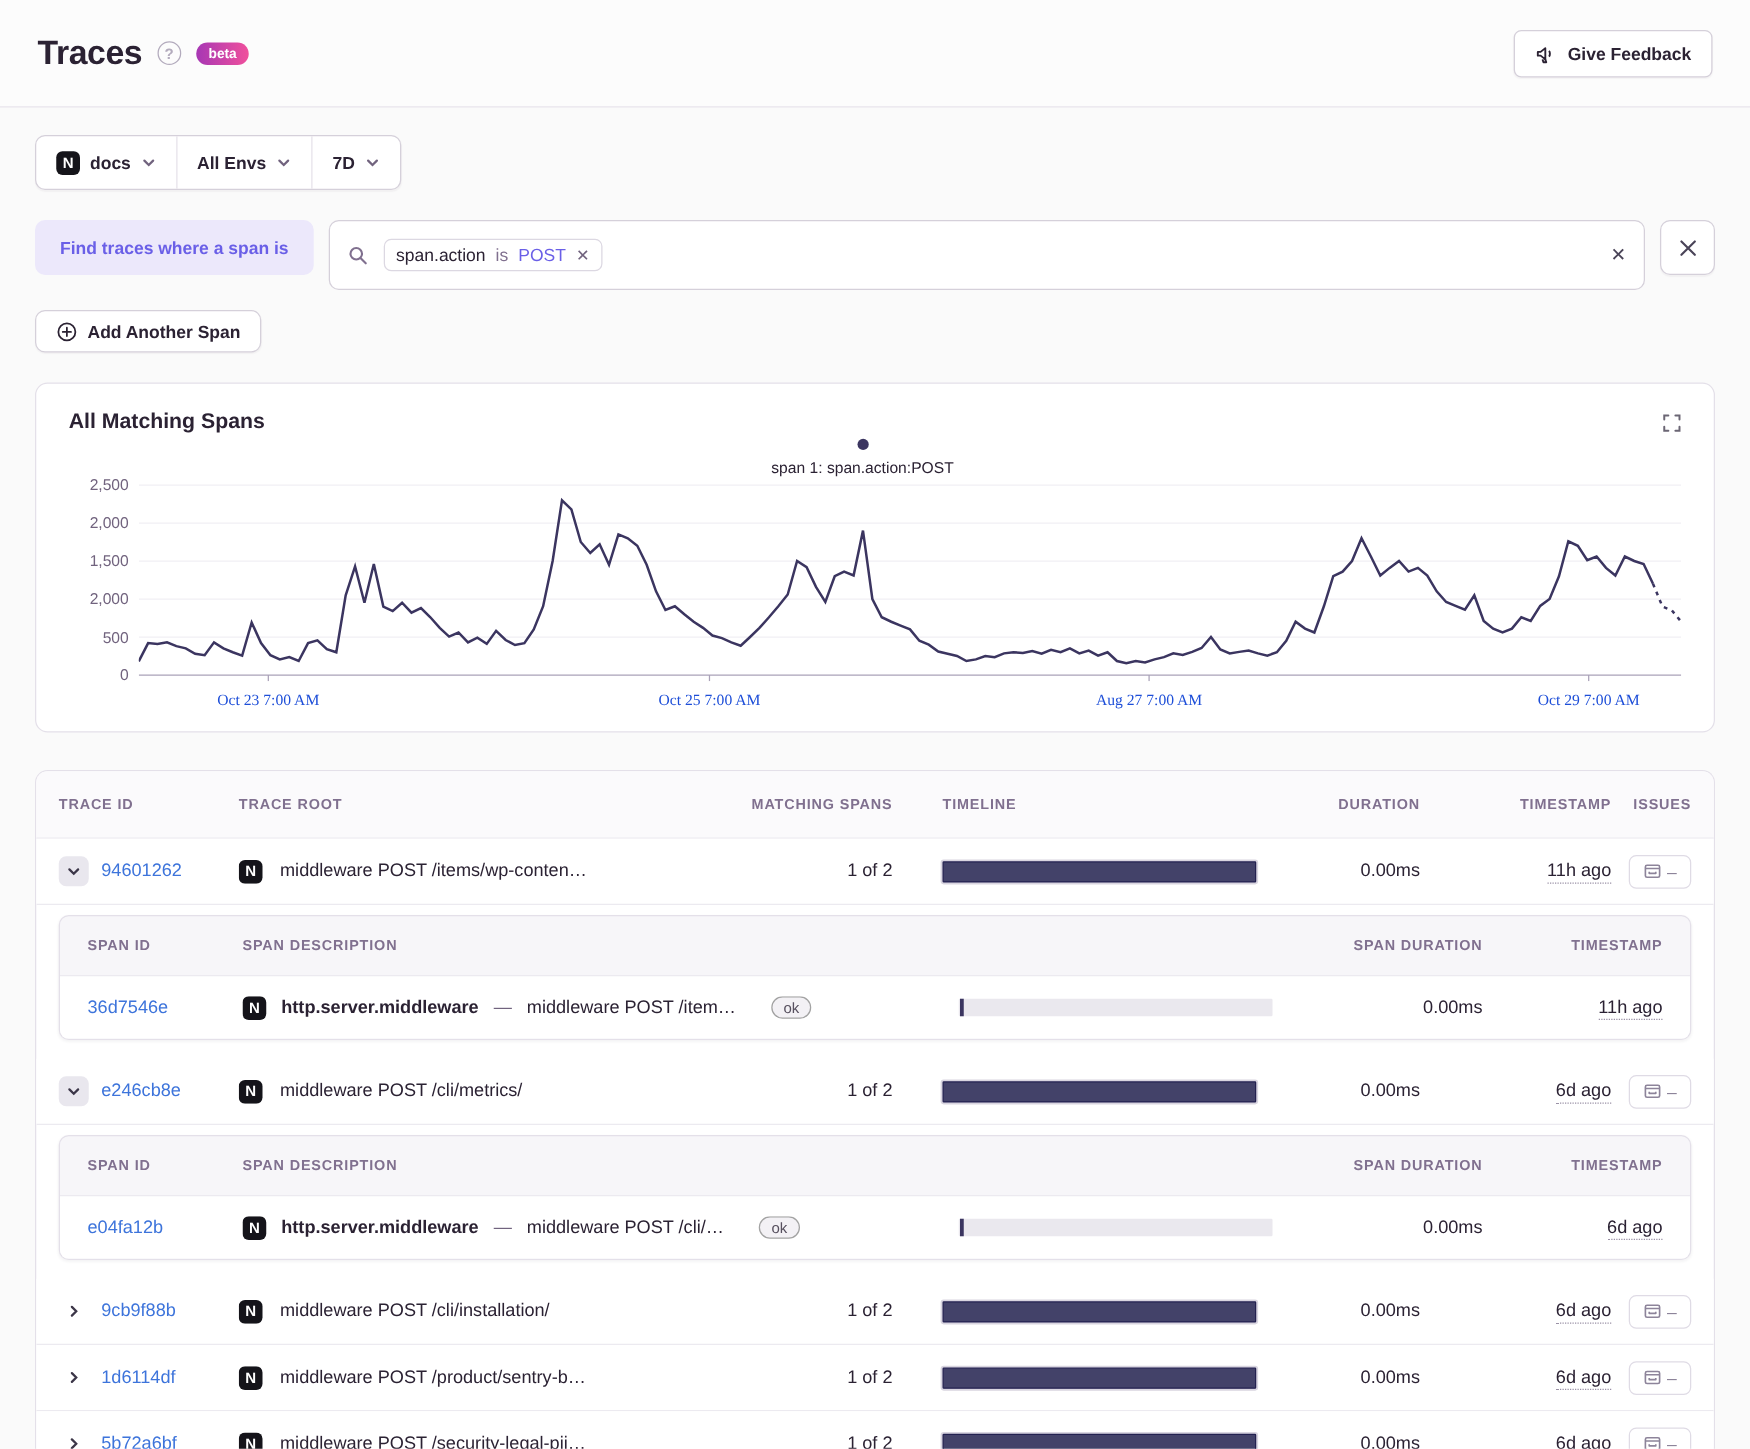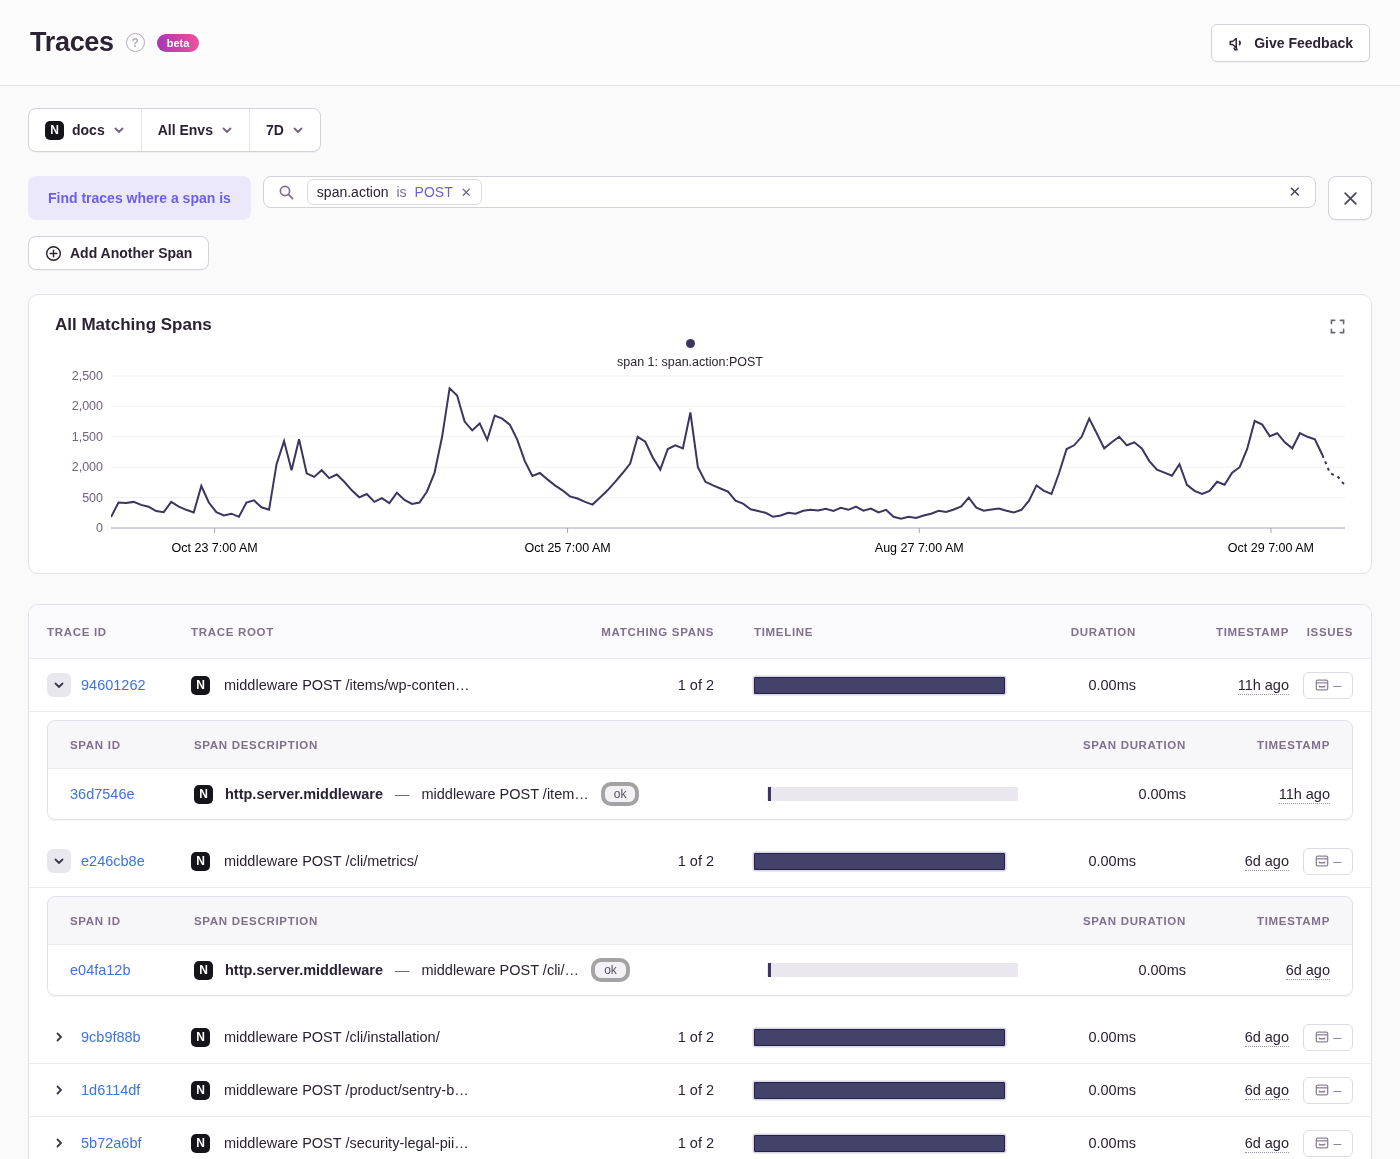--- a/index.html
+++ b/index.html
@@ -29,21 +29,21 @@
     font-weight:700; cursor:pointer; }
   .filter-seg + .filter-seg { border-left:1px solid #e6e2ea; }
   .n-chip { width:19px; height:19px; background:#15141a; color:#fff; border-radius:5px;
     font-size:12px; font-weight:700; display:flex; align-items:center; justify-content:center; }
   .chev { display:inline-flex; color:#71637e; }
 
   
   .search-row { display:flex; align-items:flex-start; gap:12px; margin-top:24px;border-radius:20px; }
   .where-pill { background:#ece8fb; color:#6a5fe7; font-size:14px; font-weight:700;
     border-radius:8px; height:44px; display:flex; align-items:center; padding:0 20px; }
-  .searchbox { flex:1; height:32px; background:#fff; border:1px solid #d5d0da; border-radius:8px;
+  .searchbox { flex:1; height:56px; background:#fff; border:1px solid #d5d0da; border-radius:8px;
     display:flex; align-items:center; padding:0 14px; gap:12px; }
   .token { display:inline-flex; align-items:center; gap:8px; border:1px solid #dcd8e2;
     border-radius:6px; padding:4px 9px; font-size:14px; cursor:pointer; }
   .token .t-key { color:#2b2233; font-weight:500; }
   .token .t-op { color:#80708f; }
   .token .t-val { color:#6a5fe7; font-weight:500; }
   .token .t-x { color:#71637e; font-size:13px; }
   .search-clear { margin-left:auto; color:#4a4458; font-size:15px; cursor:pointer; }
   .square-x { width:44px; height:44px; background:#fff; border:1px solid #d5d0da; border-radius:8px;
     display:flex; align-items:center; justify-content:center; cursor:pointer; color:#4a4458;
@@ -57,21 +57,21 @@
   .expand-btn { position:absolute; top:24px; right:26px; color:#6b6674; cursor:pointer; display:flex; }
   .legend { display:flex; justify-content:flex-end; align-items:center; gap:7px; font-size:12.5px;
     color:#2b2233; margin:4px 14px 2px 0;flex-direction:column; }
   .legend-dot { width:9px; height:9px; border-radius:50%; }
   .chart-wrap { display:flex; margin-top:2px; }
   .y-axis { width:62px; position:relative; height:162px; }
   .y-axis .yl { position:absolute; right:8px; transform:translateY(-50%); font-size:12.5px; color:#71637e; }
   .plot { position:relative; flex:1; height:162px; }
   .plot svg { position:absolute; inset:0; width:100%; height:100%; }
   .x-axis { position:relative; height:26px; margin-left:62px; }
-  .x-axis .xl { position:absolute; top:8px; transform:translateX(-50%); font-size:12.5px; color:#000000; white-space:nowrap; }
+  .x-axis .xl { position:absolute; top:8px; transform:translateX(-50%); font-size:12.5px; color:#1d4ed8; white-space:nowrap;font-family:Liberation Serif, serif; }
 
   
   .table-panel { margin-top:30px; border-radius:10px 10px 0 0; border-bottom:none; overflow:hidden; }
   .tgrid { display:grid; grid-template-columns:144px 370px 153px 40px 251px 131px 153px 1fr;
     align-items:center; padding:0 18px; }
   .thead { height:54px; background:#fbfafc; border-bottom:1px solid #eceaf0; }
   .th { font-size:11.5px; font-weight:700; letter-spacing:.06em; color:#80708f; text-transform:uppercase; }
   .r { text-align:right; }
   .trow { height:53px; border-bottom:1px solid #eceaf0; background:#fff; }
   .cell-id { display:flex; align-items:center; gap:10px; }
@@ -93,22 +93,22 @@
   
   .sub-panel { margin:0 18px; transform:translateY(-1px); background:#f7f6f9; border:1px solid #e4e0e9;
     border-radius:8px; overflow:hidden; box-shadow:0 1px 2px rgba(43,34,51,.05); margin-bottom:14px; margin-top:9px; }
   .sgrid { display:grid; grid-template-columns:124px 573px 251px 168px 1fr; align-items:center; padding:0 22px; }
   .shead { height:47px; }
   .srow { height:51px; background:#fff; border-top:1px solid #eceaf0; }
   .cell-desc { display:flex; align-items:center; gap:12px; font-size:14.5px; white-space:nowrap; overflow:hidden; }
   .op { font-weight:700; }
   .dash-sep { color:#71637e; }
   .desc-txt { color:#2b2233; }
-  .ok-pill { background:#f3f1f5; border:4px solid #a3a3a3; border-radius:10px; font-size:12px;
-    color:#57505f; padding:1px 9px; flex:none; }
+  .ok-pill { background:#f3f1f5; border:1px solid #a3a3a3; border-radius:10px; font-size:12px;
+    color:#57505f; padding:1px 9px; flex:none;margin-left:16px; }
   .mini-tl { width:251px; height:14px; background:#eae8ee; border-radius:1px; position:relative; }
   .mini-tick { position:absolute; left:1px; top:0; width:3px; height:14px; background:#3b3560; }
 
   svg.ic { display:block; }
 </style>
 </head>
 <body>
 
 <div class="topbar">
   <div class="title-group">

